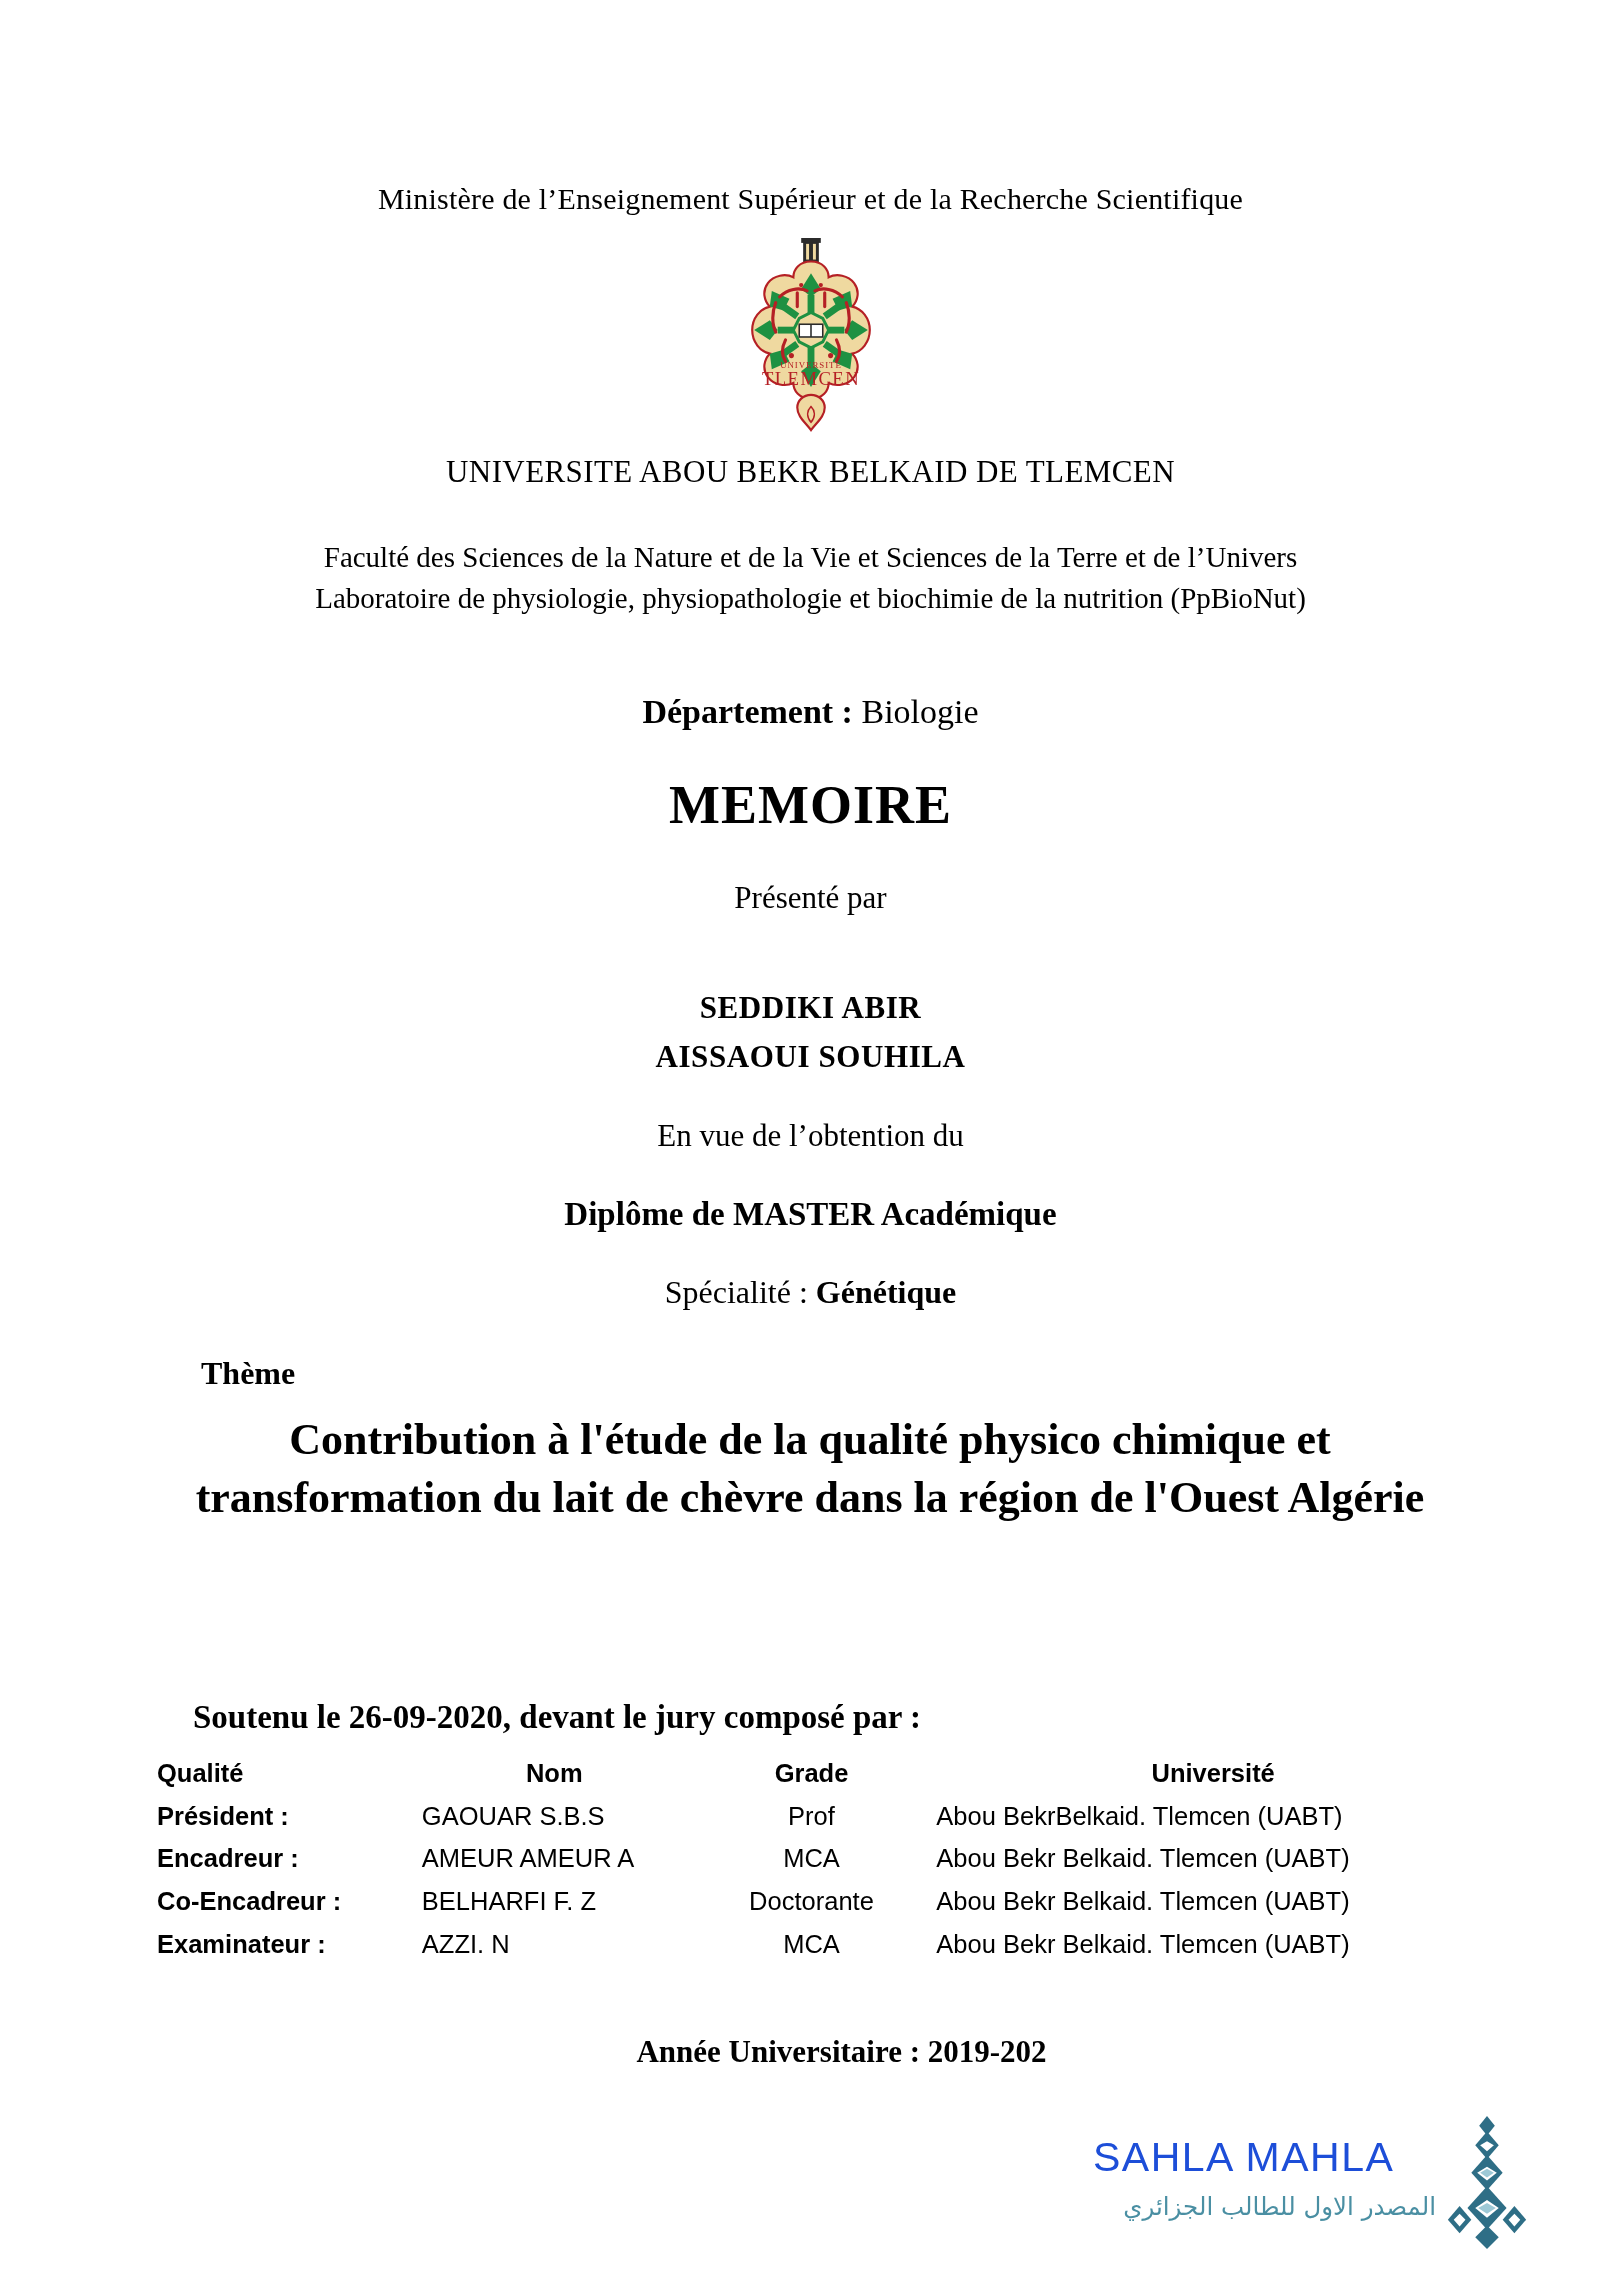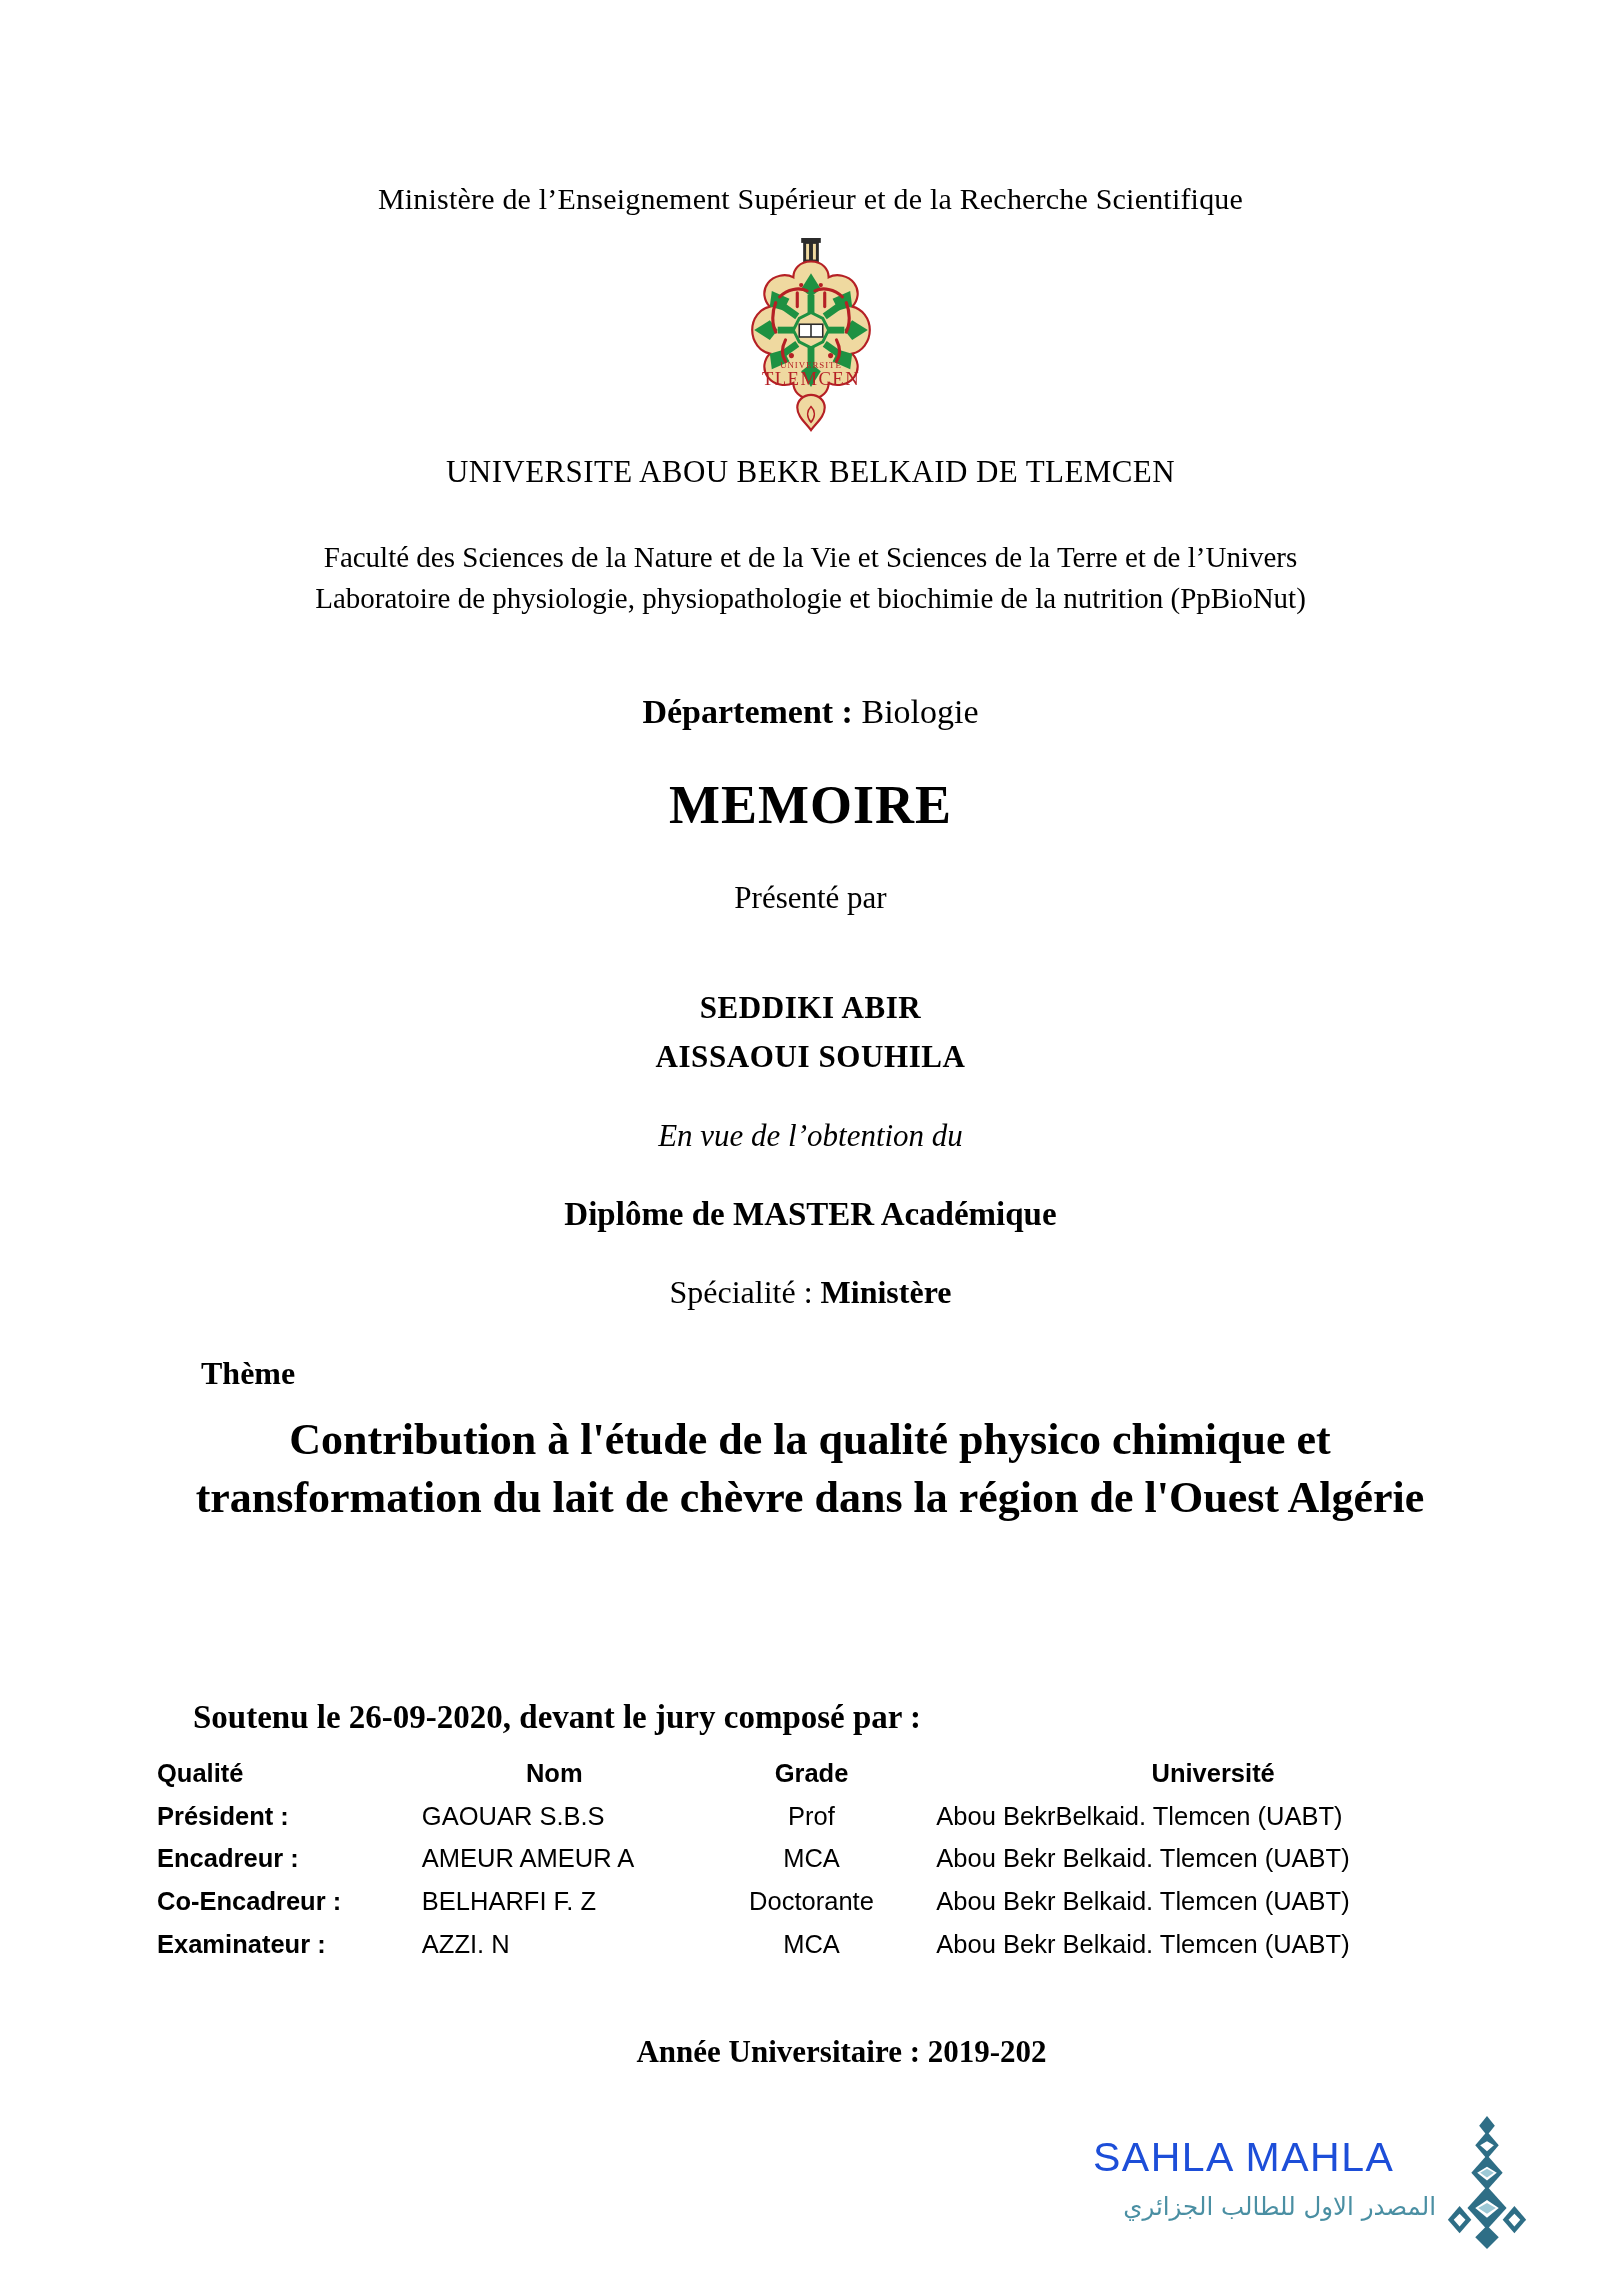--- a/index.html
+++ b/index.html
@@ -119,21 +119,20 @@
     letter-spacing: 0.6px;
   }
 
   .envue {
     position: absolute;
     top: 1118px;
     left: 0;
     width: 1621px;
     text-align: center;
     font-size: 31px;
-    font-style: italic;
   }
   .diplome {
     position: absolute;
     top: 1196px;
     left: 0;
     width: 1621px;
     text-align: center;
     font-size: 33px;
     font-weight: bold;
   }
@@ -357,21 +356,21 @@
   <div class="author-1 serif">SEDDIKI ABIR</div>
 
   <div class="author-2 serif">AISSAOUI SOUHILA</div>
 
   <div class="envue serif">En vue de l’obtention du</div>
 
   <div class="diplome serif">Diplôme de MASTER Académique</div>
 
   <div class="specialite serif">
     <span>Spécialité :</span>
-    <span class="b">Ministère</span>
+    <span class="b">Génétique</span>
   </div>
 
   <div class="theme-label serif">Thème</div>
 
   <div class="title serif">Contribution à l'étude de la qualité physico chimique et transformation du lait de chèvre dans la région de l'Ouest Algérie</div>
 
   <div class="soutenu serif">Soutenu le 26-09-2020, devant le jury composé par :</div>
 
   <table class="jury">
     <thead>

